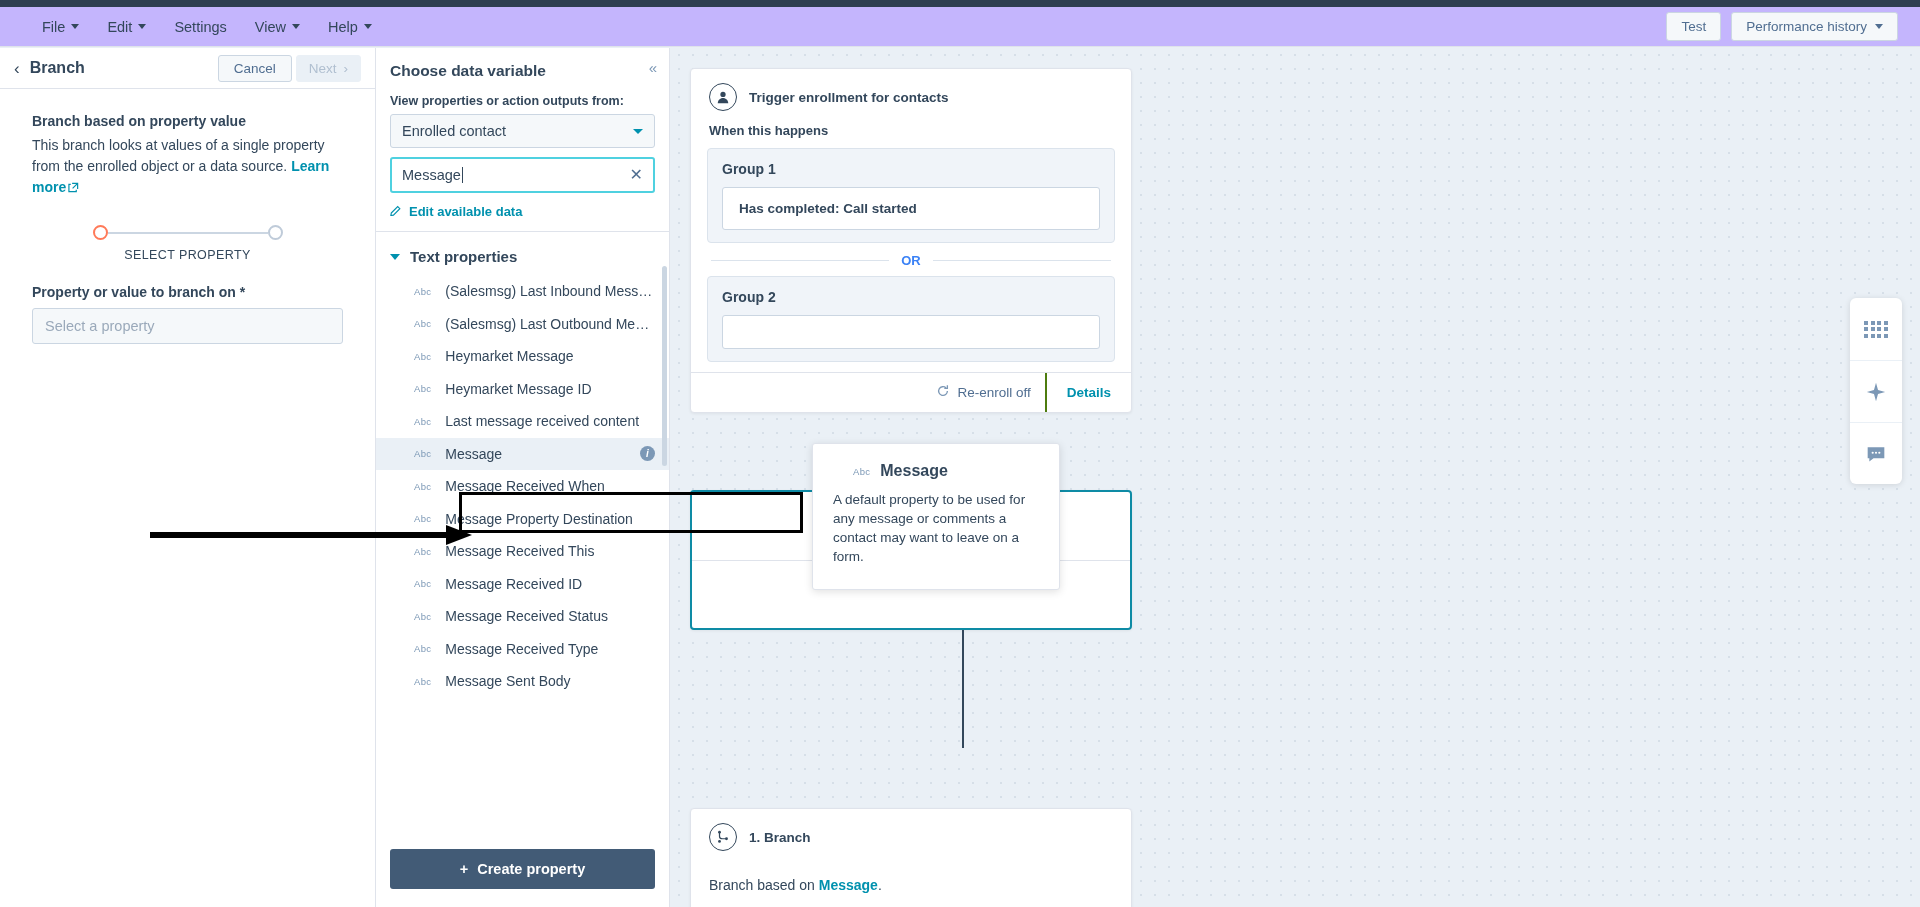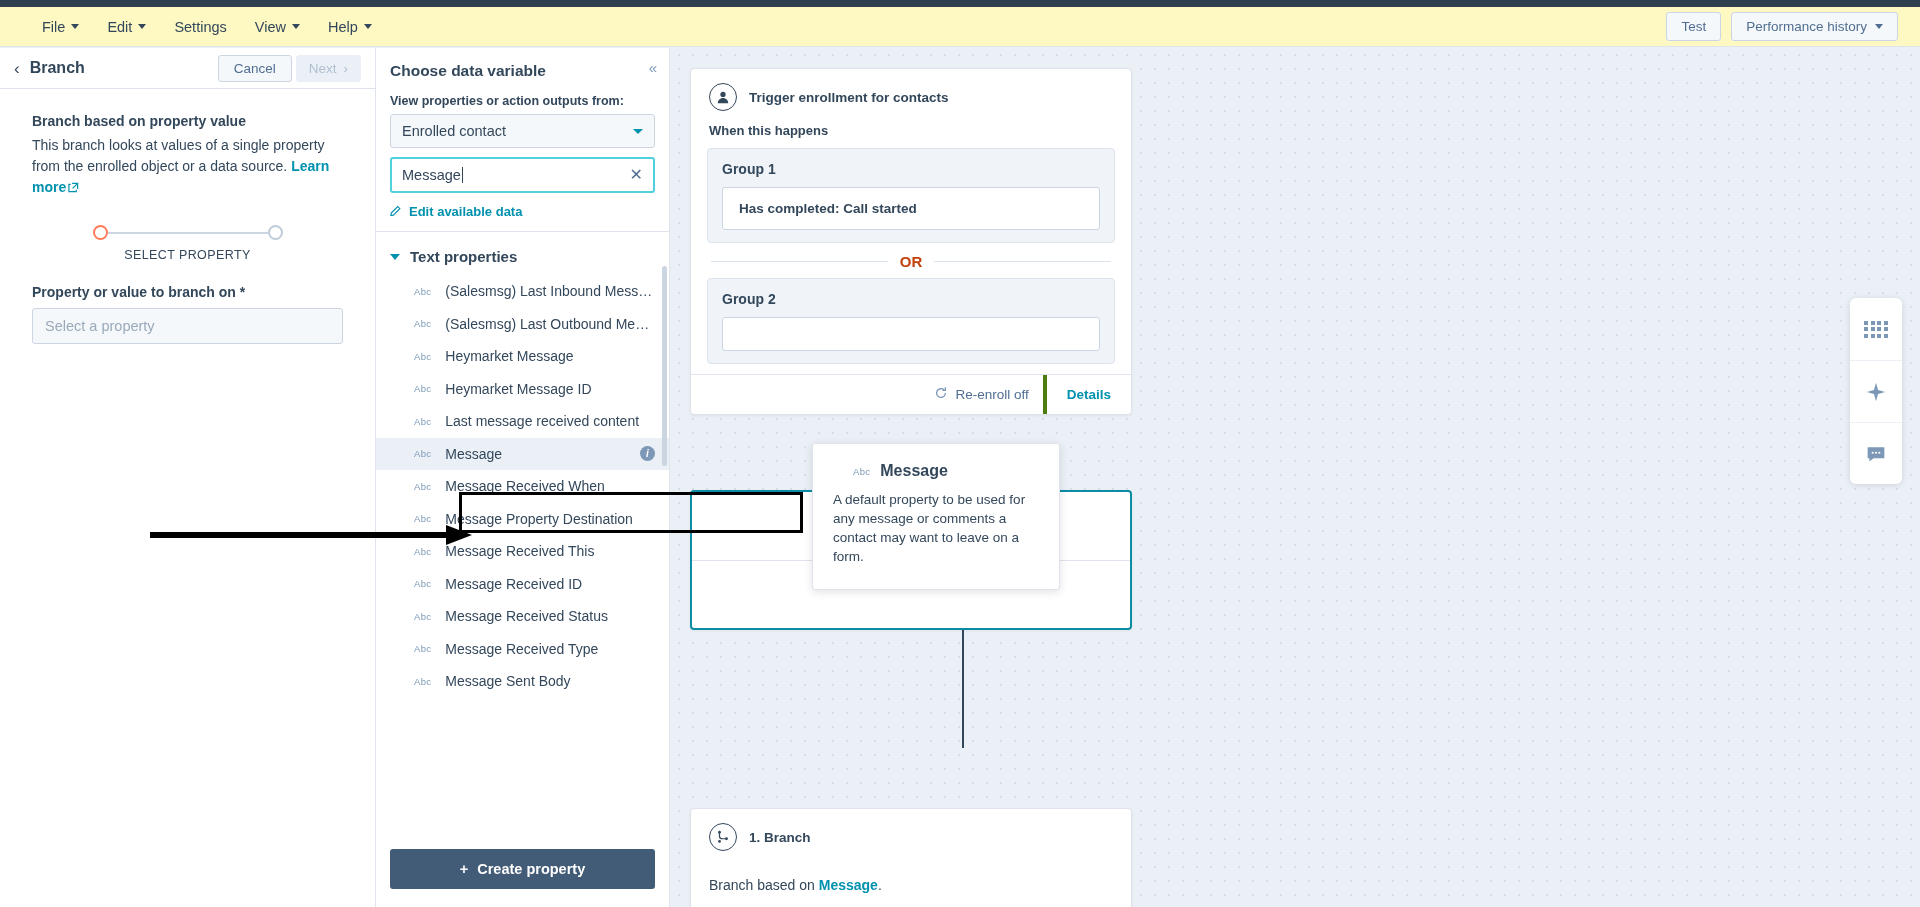--- a/index.html
+++ b/index.html
@@ -13,21 +13,21 @@
 
   
   .top-strip {
     position: absolute; top: 0; left: 0; width: 1920px; height: 7px;
     background: #2e3f50;
   }
 
   
   .menubar {
     position: absolute; top: 7px; left: 0; width: 1920px; height: 40px;
-    background: #fef9c3;
+    background: #c4b5fd;
     border-bottom: 1px solid #dfe3eb;
     display: flex; align-items: center;
   }
   .menu-items { display: flex; align-items: center; padding-left: 28px; gap: 0px; }
   .menu-item {
     display: flex; align-items: center; gap: 6px;
     padding: 6px 14px;
     font-size: 14.5px; color: #33475b; font-weight: 400;
     cursor: pointer; border-radius: 3px;
   }
@@ -89,36 +89,36 @@
     border-radius: 4px;
     padding: 12px 14px;
   }
   .wf-group-title { font-size: 14px; font-weight: bold; color: #33475b; margin-bottom: 10px; }
   .wf-chip {
     background: #fff; border: 1px solid #cbd6e2; border-radius: 3px;
     padding: 13px 16px; font-size: 13.5px; font-weight: bold; color: #33475b;
   }
   .wf-or {
     display: flex; align-items: center; gap: 12px;
-    padding: 0 20px 8px 20px; color: #c2410c; font-weight: bold; font-size: 15px;
+    padding: 0 20px 8px 20px; color: #3b82f6; font-weight: bold; font-size: 13px;
   }
   .wf-or::before, .wf-or::after {
     content: ""; flex: 1; height: 1px; background: #dbe3ec;
   }
   .wf-footer {
     display: flex; align-items: center; justify-content: flex-end;
     border-top: 1px solid #dfe3eb;
     height: 40px;
   }
   .wf-reenroll {
     display: flex; align-items: center; gap: 7px;
     font-size: 13.5px; color: #506e91; padding: 0 14px;
   }
   .wf-details {
-    border-left: 4px solid #4d7c0f;
+    border-left: 2px solid #4d7c0f;
     padding: 0 20px; height: 100%;
     display: flex; align-items: center;
     font-size: 13.5px; font-weight: bold; color: #0091ae; cursor: pointer;
   }
   .wf-connector { position: absolute; background: #33475b; width: 2px; }
   .wf-selected { border: 2px solid #0e8ba5; }
   .wf-row-div { border-top: 1px solid #dfe3eb; height: 42px; }
   .wf-body-text { font-size: 14px; color: #33475b; padding: 16px 18px; }
   .wf-link { color: #0091ae; font-weight: bold; }
 

